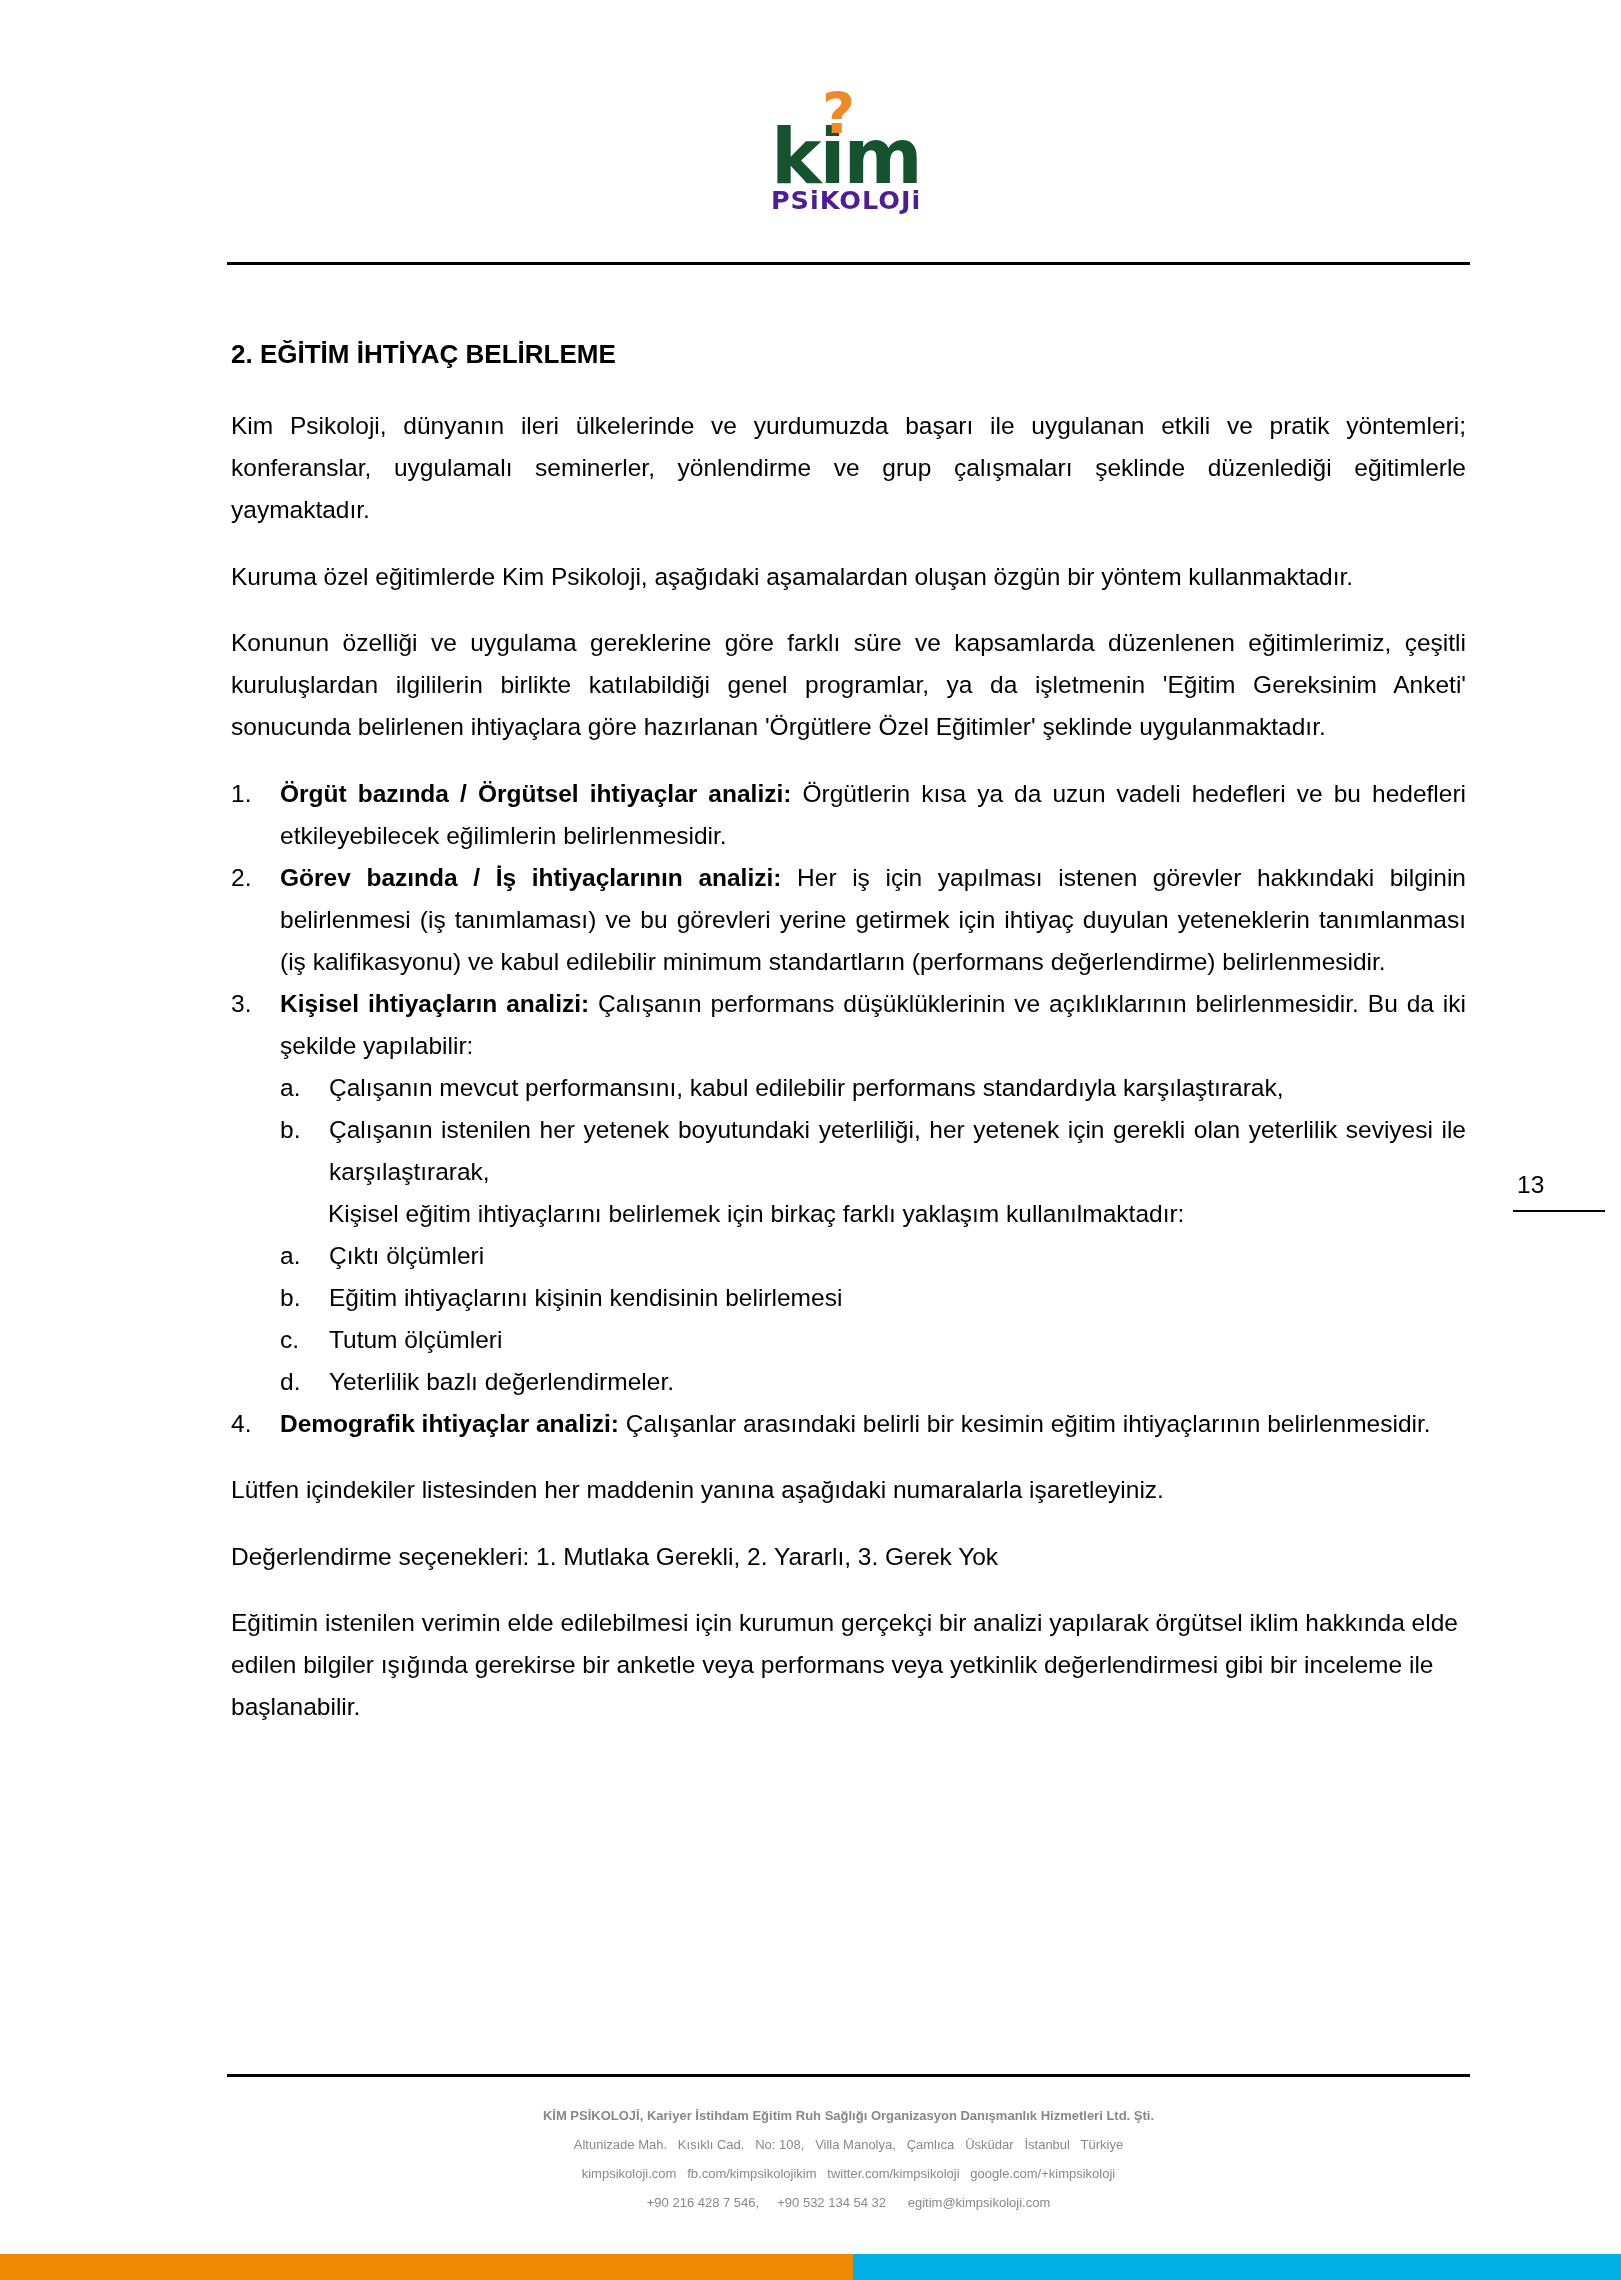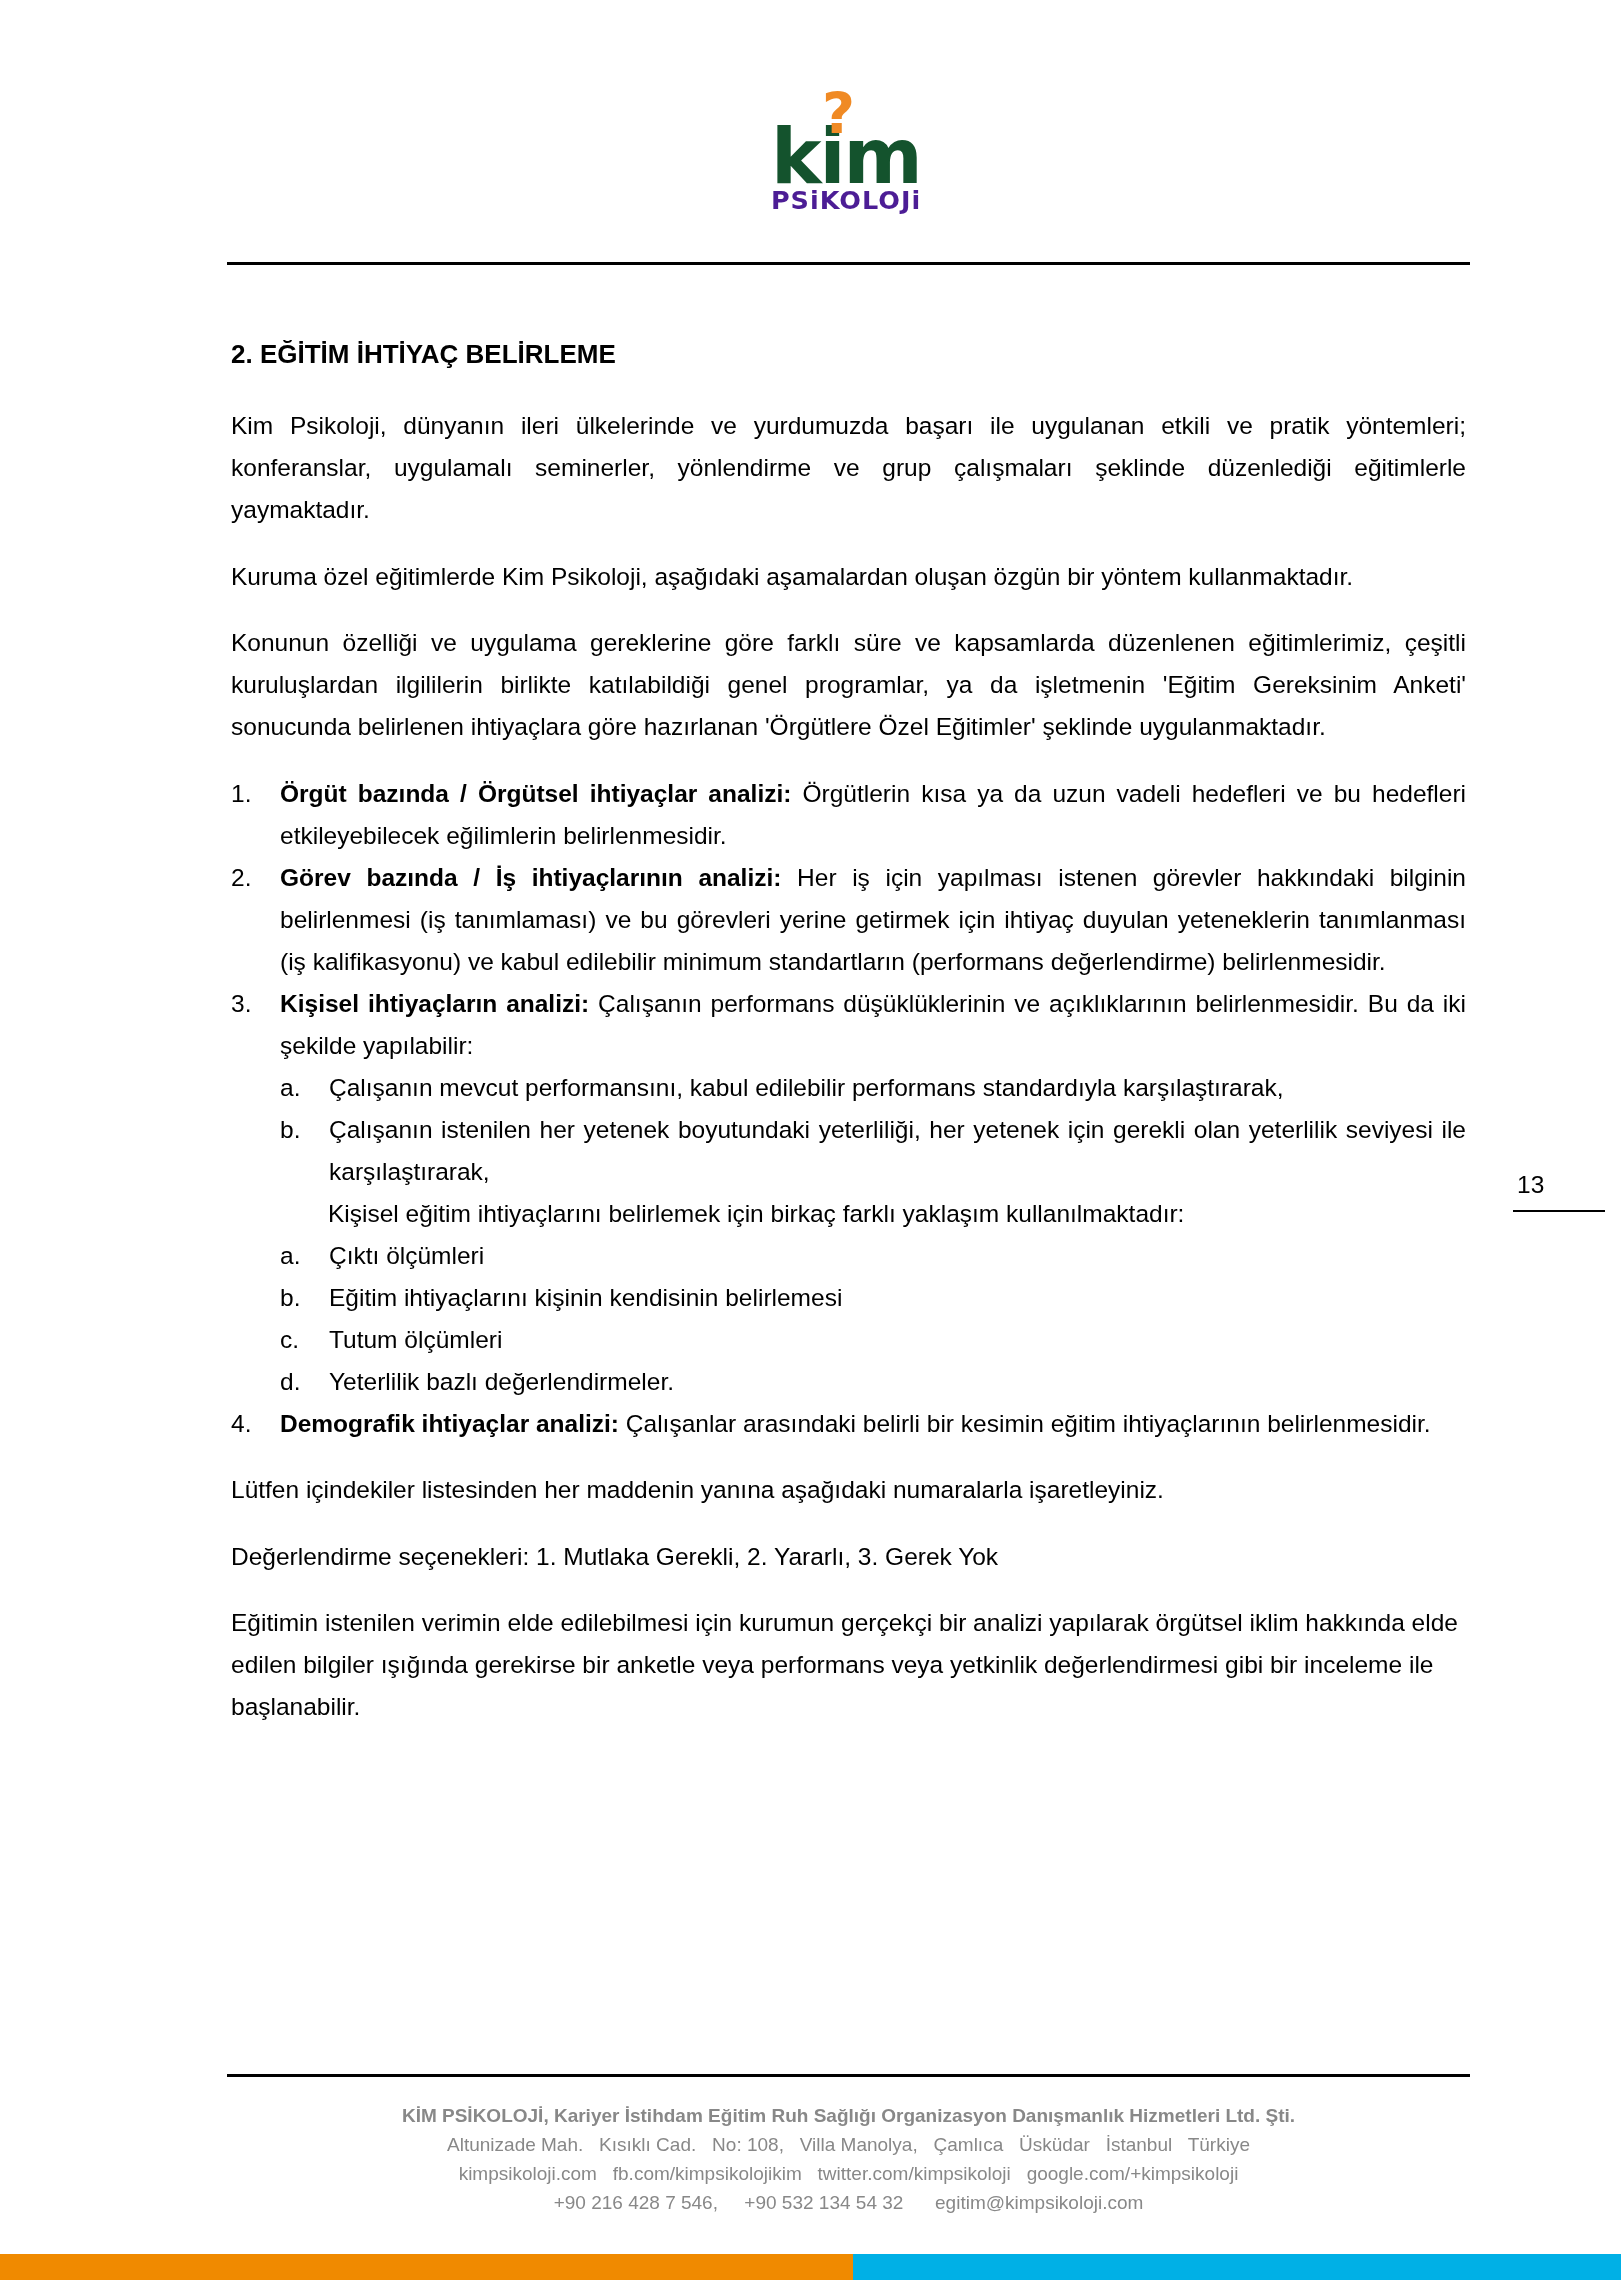--- a/index.html
+++ b/index.html
@@ -31,21 +31,21 @@
   .bold { font-weight: bold; margin-top: 12px; }
   ol.sub { margin: 0; padding: 0; list-style: none; }
   ol.sub > li { position: relative; padding-left: 98px; text-align: justify; }
   ol.sub > li .letter { position: absolute; left: 49px; top: 0; }
   .subhead { display: block; margin-left: 48px; }
 
   .page-num { position: absolute; left: 1517px; top: 1171px; font-size: 24.5px; }
   .page-rule { position: absolute; left: 1513px; top: 1210px; width: 92px; height: 2px; background: #000; }
 
   .footer { position: absolute; left: 227px; top: 2101px; width: 1243px; text-align: center;
-            color: #888888; font-size: 19px; line-height: 29px; }
+            color: #888888; font-size: 13px; line-height: 29px; }
   .footer .l1 { font-weight: bold; }
 
   .bar { position: absolute; top: 2254px; height: 26.5px; }
   .bar.orange { left: 0; width: 853px; background: #f08a00; }
   .bar.blue { left: 853px; width: 768px; background: #00b0e6; }
 </style>
 </head>
 <body>
 
 <div class="logo">

